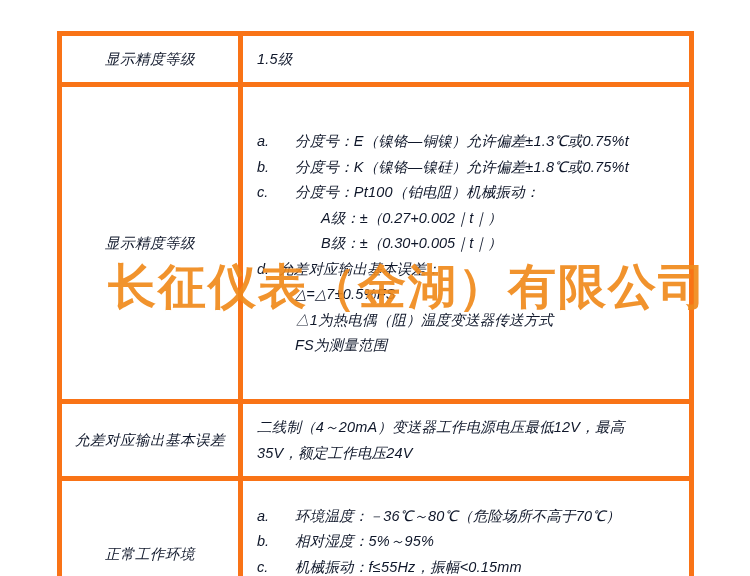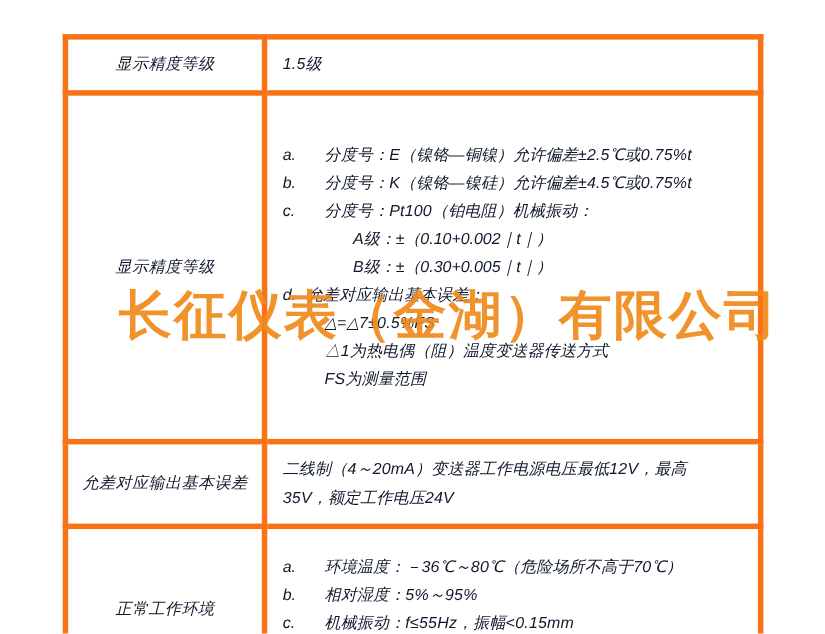--- a/index.html
+++ b/index.html
@@ -101,31 +101,31 @@
         <td class="value">
           <div class="plain-line">1.5级</div>
         </td>
       </tr>
 
       <tr>
         <td class="label tall1">显示精度等级</td>
         <td class="value">
           <div class="row-item">
             <span class="marker">a.</span>
-            <span class="itext">分度号：E（镍铬—铜镍）允许偏差±2.5℃或0.75%t</span>
+            <span class="itext">分度号：E（镍铬—铜镍）允许偏差±1.3℃或0.75%t</span>
           </div>
           <div class="row-item">
             <span class="marker">b.</span>
-            <span class="itext">分度号：K（镍铬—镍硅）允许偏差±4.5℃或0.75%t</span>
+            <span class="itext">分度号：K（镍铬—镍硅）允许偏差±1.8℃或0.75%t</span>
           </div>
           <div class="row-item">
             <span class="marker">c.</span>
             <span class="itext">分度号：Pt100（铂电阻）机械振动：</span>
           </div>
-          <div class="indent1">A级：±（0.10+0.002｜t｜）</div>
+          <div class="indent1">A级：±（0.27+0.002｜t｜）</div>
           <div class="indent1">B级：±（0.30+0.005｜t｜）</div>
           <div class="row-item">
             <span class="marker tight">d.</span>
             <span class="itext">允差对应输出基本误差：</span>
           </div>
           <div class="plain-line ind">△=△7±0.5%FS</div>
           <div class="plain-line ind">△1为热电偶（阻）温度变送器传送方式</div>
           <div class="plain-line ind">FS为测量范围</div>
         </td>
       </tr>

